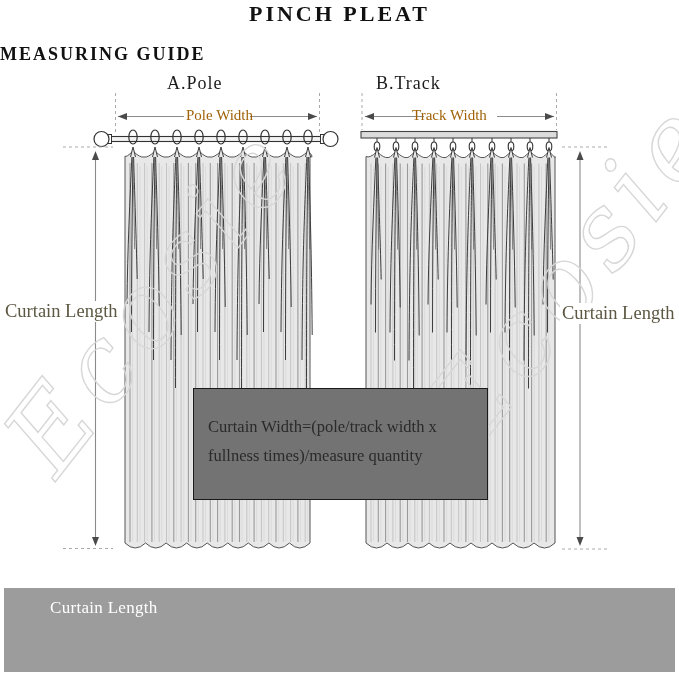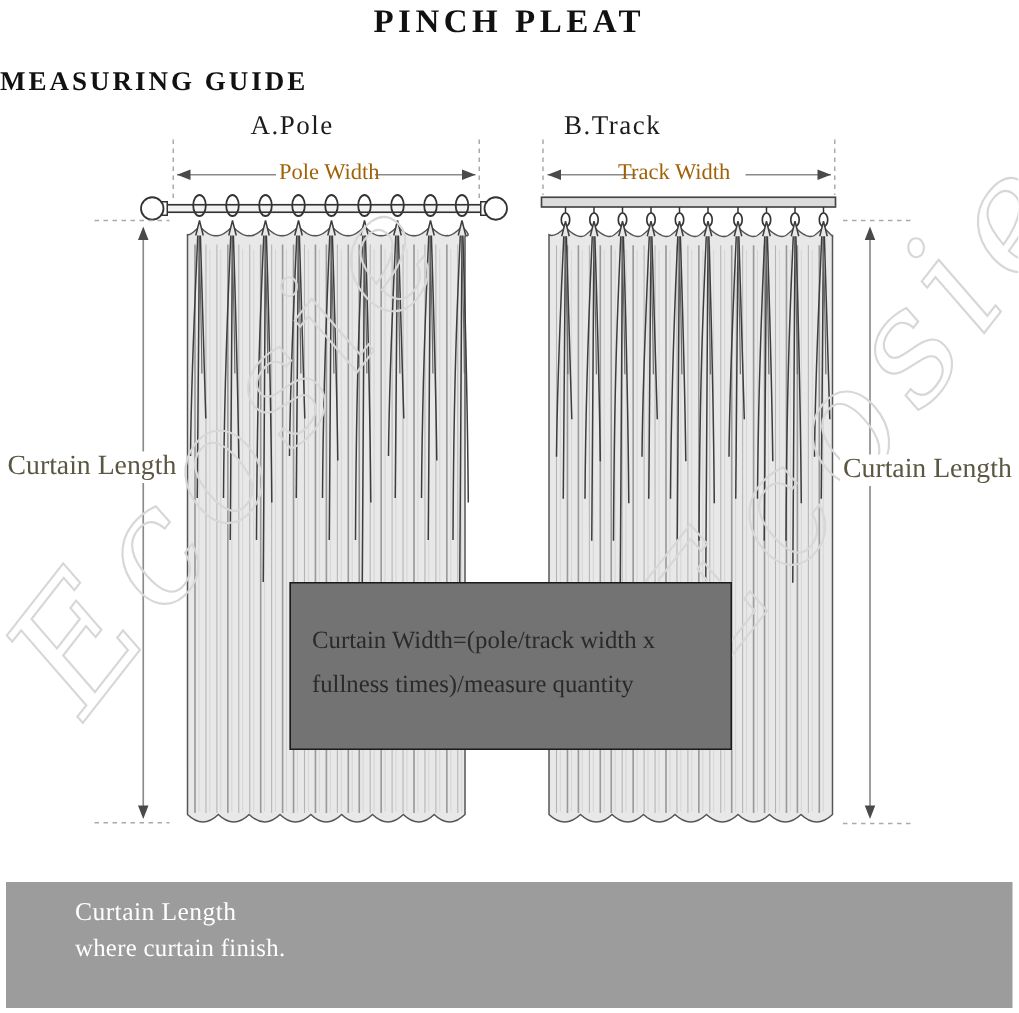--- a/index.html
+++ b/index.html
@@ -355,16 +355,15 @@
   <div class="len-label" id="len-left">Curtain Length</div>
   <div class="len-label" id="len-right">Curtain Length</div>
 
   <div class="formula-box">
     <div class="fline">Curtain Width=(pole/track width x</div>
     <div class="fline">fullness times)/measure quantity</div>
   </div>
 
   <div class="footer">
     <div class="fhead">Curtain Length</div>
-    <div class="fbody">where curtain finish.</div>
   </div>
 
 </div>
 
 </body></html>

